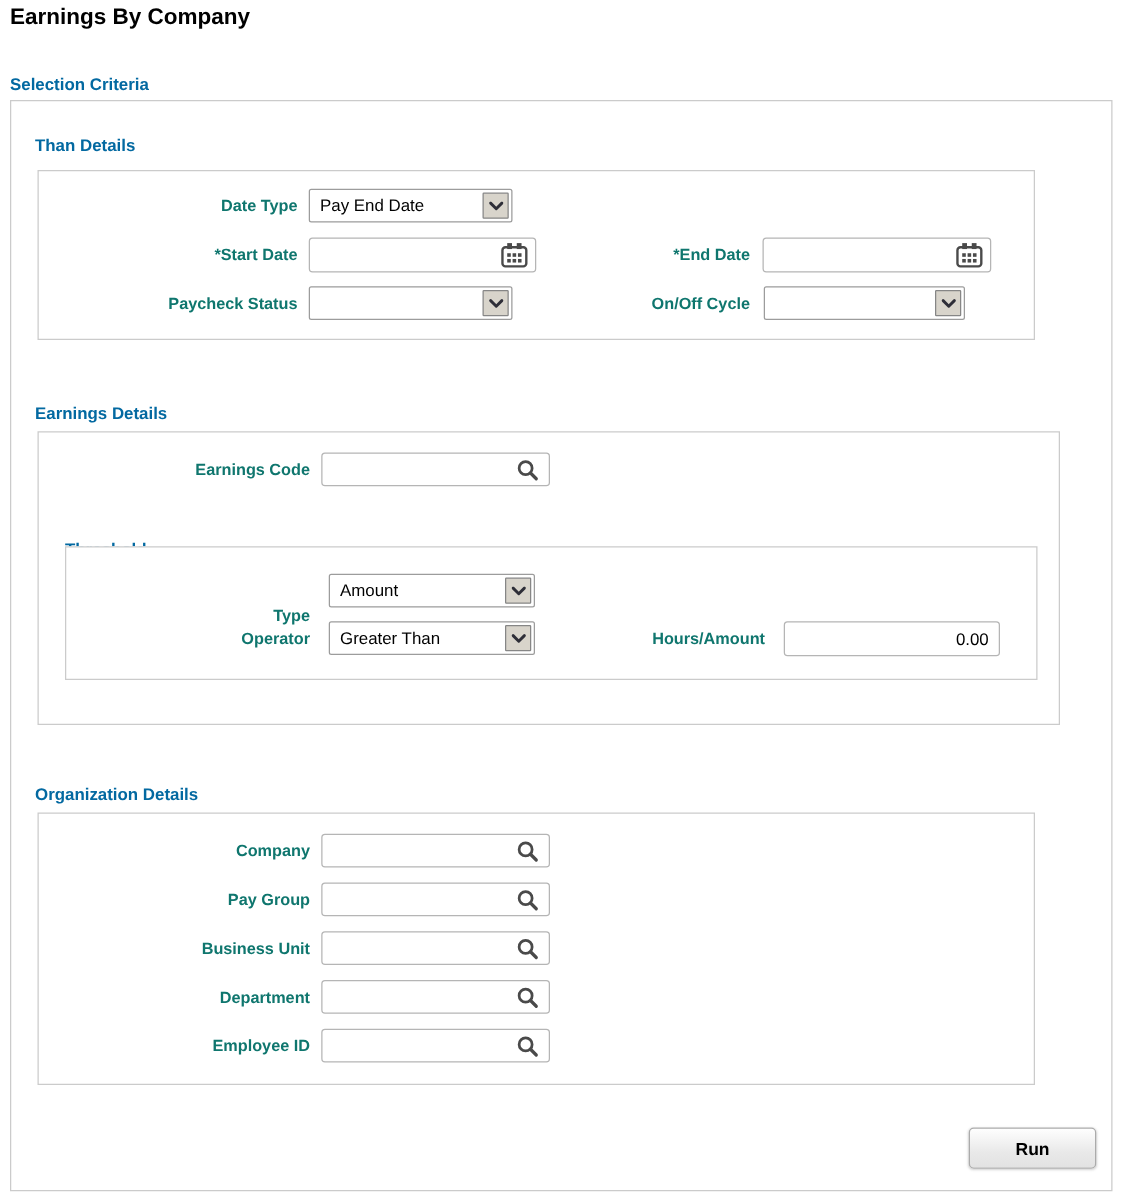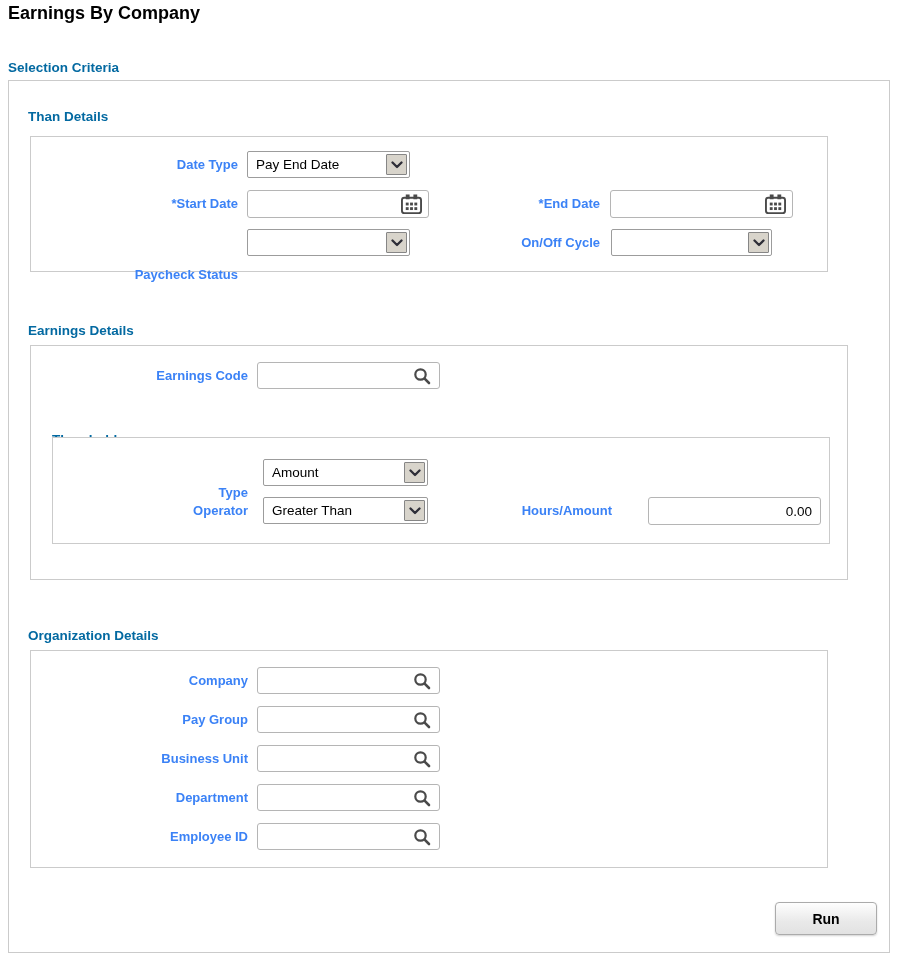--- a/index.html
+++ b/index.html
@@ -14,30 +14,30 @@
     left:8px; top:3px; font-size:18px; font-weight:bold; color:#000;
     white-space:nowrap;
   }
   .section-heading {
     font-size:13.5px; font-weight:bold; color:#0369a1; white-space:nowrap;
   }
   .group-box {
     border:1px solid #cbcbcb; background:#ffffff;
   }
   .field-label {
-    font-size:13px; font-weight:bold; color:#3b82f6; text-align:right;
+    font-size:13px; font-weight:bold; color:#0f766e; text-align:right;
     white-space:nowrap; line-height:16px;
   }
   .ps-input {
     border:1px solid #b5b5b5; border-radius:3px; background:#fff;
     font-family:"Liberation Sans", sans-serif; font-size:13.5px; color:#000;
     padding:0 8px; outline:none;
   }
   .ps-input.with-icon { padding-right:32px; }
-  .ps-input.num { text-align:right;margin-left:21px; }
+  .ps-input.num { text-align:right; }
   .icon-btn {
     display:flex; align-items:center; justify-content:center; cursor:pointer;
     background:transparent; border:none; padding:0;
   }
   .ps-select {
     border:1px solid #9c9c9c; border-radius:2px; background:#fff; cursor:pointer;
   }
   .sel-text {
     position:absolute; left:8px; top:0; right:28px; line-height:25px;
     font-size:13.5px; color:#000; white-space:nowrap; overflow:hidden;
@@ -104,21 +104,21 @@
     <rect x="14" y="0.5" width="4" height="5" fill="#4a4a4a"></rect>
     <rect x="6" y="9" width="3" height="3" fill="#4a4a4a"></rect>
       <rect x="10.5" y="9" width="3" height="3" fill="#4a4a4a"></rect>
       <rect x="15" y="9" width="3" height="3" fill="#4a4a4a"></rect>
     <rect x="6" y="13.8" width="3" height="3" fill="#4a4a4a"></rect>
       <rect x="10.5" y="13.8" width="3" height="3" fill="#4a4a4a"></rect>
       <rect x="15" y="13.8" width="3" height="3" fill="#4a4a4a"></rect>
   </svg>
 </span>
 
-<div class="abs field-label" style="left:30px; top:235px; width:208px;margin-top:32px;">Paycheck Status</div>
+<div class="abs field-label" style="left:30px; top:235px; width:208px;">Paycheck Status</div>
 <div class="abs ps-select" style="left:247px; top:229px; width:163px; height:27px;">
   <span class="sel-text"></span>
   <span class="sel-btn">
     <svg width="12" height="8" viewBox="0 0 12 8">
         <polyline points="1.5,1.5 6,6 10.5,1.5" fill="none" stroke="#2e2e38" stroke-width="2.3" stroke-linecap="round" stroke-linejoin="round"></polyline>
       </svg>
   </span>
 </div>
 
 <div class="abs field-label" style="left:440px; top:235px; width:160px;">On/Off Cycle</div>

